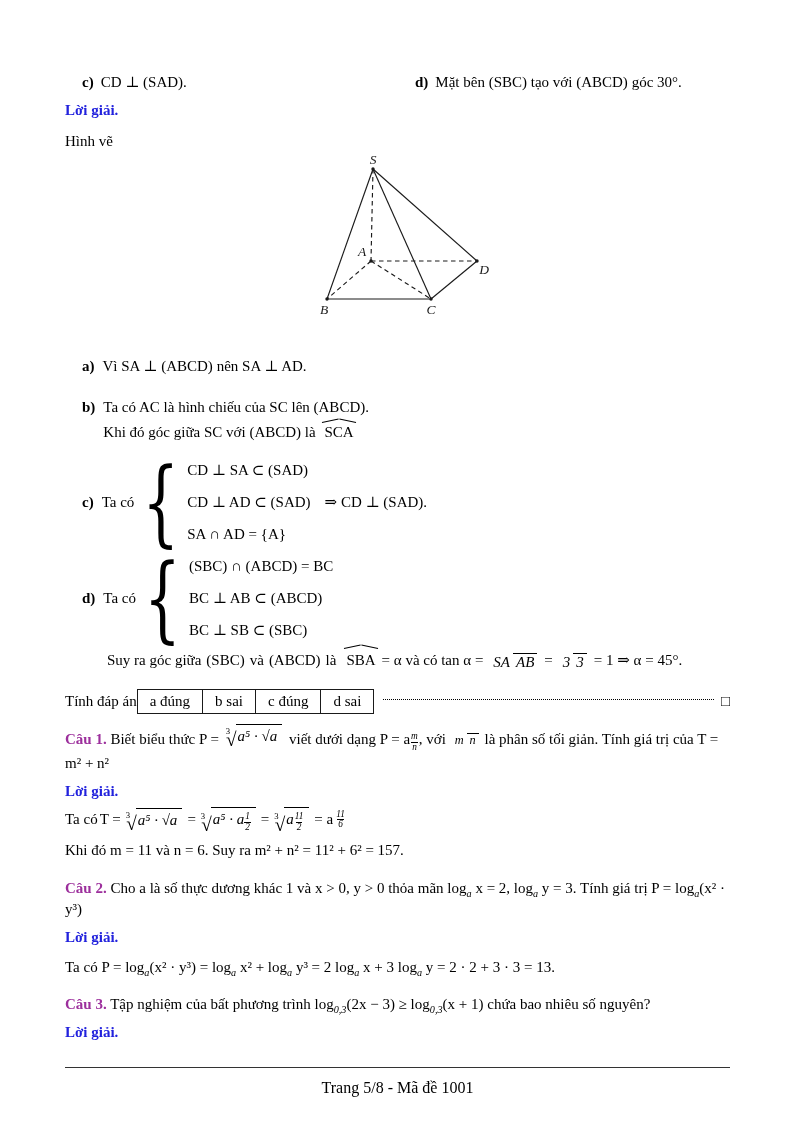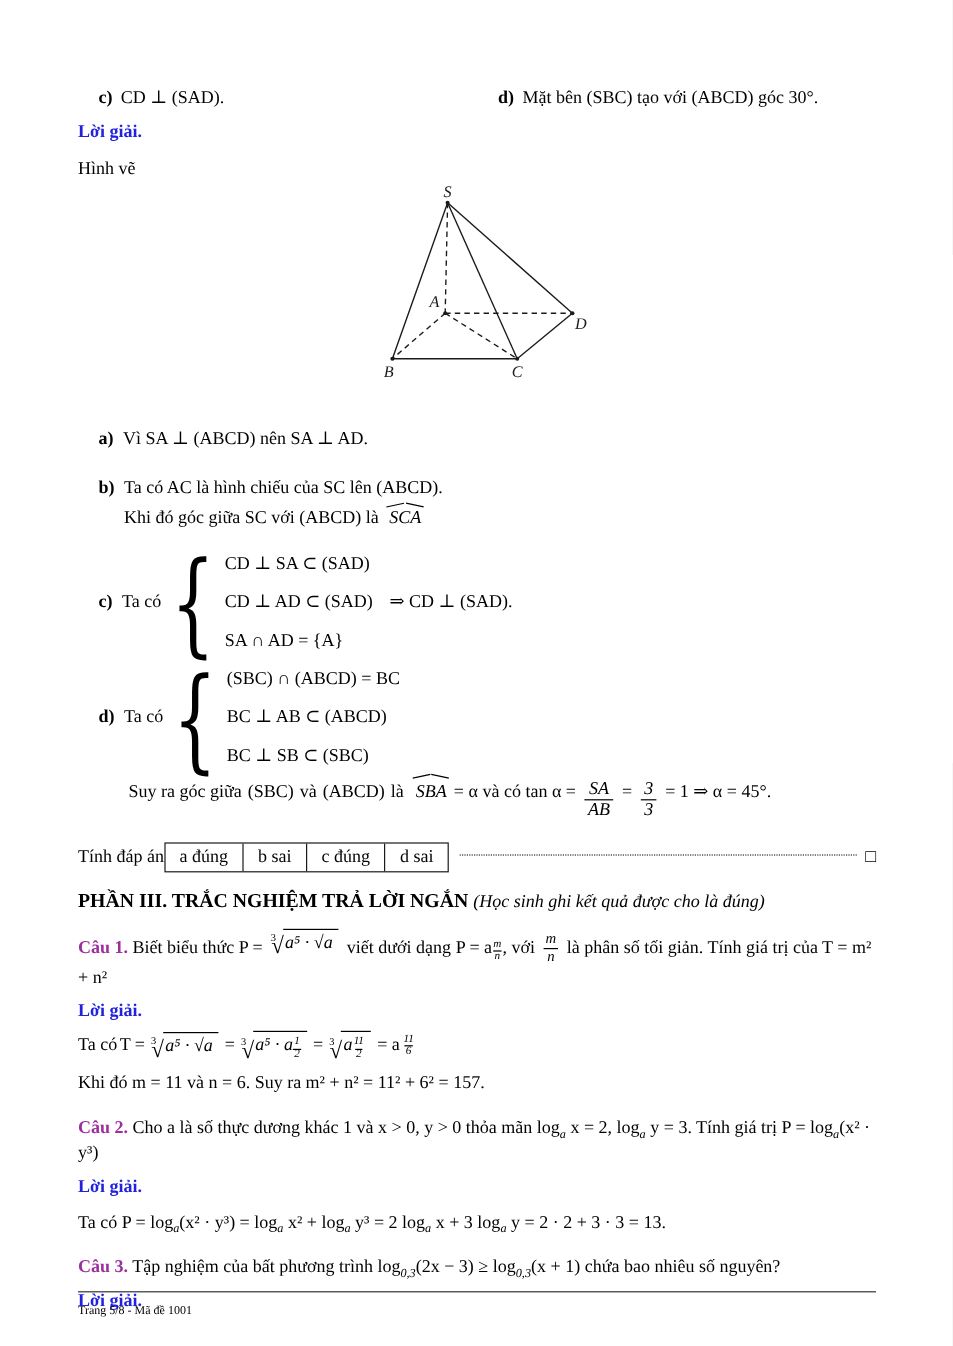--- a/index.html
+++ b/index.html
@@ -37,39 +37,39 @@
   .part.pd{margin-top:10px; align-items:center;}
   .plabel{font-weight:bold;}
   .b2line{margin:4px 0 0 0;}
 
   
   .cases-row{display:flex; align-items:center; gap:6px;}
   .brace{display:inline-block; font-size:58px; line-height:0; transform:scaleY(1.62); font-weight:400; margin:0 2px; font-family:"DejaVu Serif",serif;}
   .case-col{display:flex; flex-direction:column; gap:11px;}
   .case-line{white-space:nowrap;}
   .concl{margin-left:8px;}
-  .suyra{margin:8px 0 0 42px; display:flex; align-items:flex-start; flex-wrap:nowrap; gap:5px;}
-
-  
-  .frac{display:inline-flex; flex-direction:column; align-items:center; line-height:1.12; vertical-align:middle; font-style:italic; margin:0 2px;}
+  .suyra{margin:8px 0 0 42px; display:flex; align-items:flex-end; flex-wrap:nowrap; gap:5px;}
+
+  
+  .frac{display:inline-flex; align-items:center; line-height:1.12; vertical-align:middle; font-style:italic; margin:0 2px;}
   .frac .fn{padding:0 3px;}
   .frac .fd{border-top:1.2px solid #000; padding:0 3px;}
   .sfrac{font-size:0.82em;}
   sup.efrac{display:inline-flex; flex-direction:column; align-items:center; line-height:1.05; font-size:0.62em; vertical-align:0.55em; font-style:italic;}
   sup.efrac .fn{padding:0 1px;}
   sup.efrac .fd{border-top:1px solid #000; padding:0 1px;}
 
   
   .root{display:inline-flex; align-items:flex-end; margin:0 3px; font-style:italic;}
   .root .ridx{font-style:normal; font-size:0.58em; margin-right:-4px; transform:translateY(-1.15em); z-index:1;}
   .root .rsign{font-style:normal; font-size:1.28em; line-height:0.82;}
   .root .rbar{border-top:1.35px solid #000; padding:1px 5px 0 2px; margin-left:-1px; white-space:nowrap;}
 
   
-  .hat{position:relative; font-style:italic; margin-left:4px; padding:0 1px; white-space:nowrap;}
+  .hat{position:relative; margin-left:4px; padding:0 1px; white-space:nowrap;}
   .hat::before{content:""; position:absolute; left:-1px; top:-2px; width:54%; height:1.3px; background:#000;
     transform-origin:0 50%; transform:rotate(-12deg);}
   .hat::after{content:""; position:absolute; right:-1px; top:-2px; width:54%; height:1.3px; background:#000;
     transform-origin:100% 50%; transform:rotate(12deg);}
 
   sub.lbase{font-size:0.68em; font-style:italic; line-height:0;}
 
   
   .answer-row{display:flex; align-items:center; margin-top:18px;}
   .ansbox{display:inline-flex; border:1.3px solid #1a1a1a; }
@@ -82,21 +82,21 @@
   .part3{margin-top:12px; font-size:16.5px;}
   .part3 .note{font-weight:normal; font-style:italic; font-size:15px;}
   .qblock{margin-top:10px;}
   .qline{margin-top:8px;}
   .solline{margin-top:5px; display:flex; align-items:center; flex-wrap:wrap; gap:2px;}
   .gap16{margin-top:16px;}
 
   
   .footer{position:absolute; left:65px; right:64px; bottom:22px;}
   .footer .rule{border:none; border-top:1.3px solid #333; margin:0 0 9px;}
-  .footer .ftext{text-align:left; font-size:10px;}
+  .footer .ftext{text-align:center; font-size:16px;}
 </style>
 </head>
 <body>
 
 <div class="page" style="--blue: #2222dd; --purple: #9c2f9c;">
 
   <div class="cd-row">
     <div class="cd-left">
       <span class="plabel">c)</span>
       <span class="m">CD ⊥ (SAD).</span>
@@ -227,24 +227,20 @@
     <span class="ansbox">
       <span class="cell">a đúng</span>
       <span class="cell">b sai</span>
       <span class="cell">c đúng</span>
       <span class="cell">d sai</span>
     </span>
     <span class="leader"></span>
     <span class="endsq">□</span>
   </div>
 
-  <div class="part3 b">
-    <span>PHẦN III. TRẮC NGHIỆM TRẢ LỜI NGẮN</span>
-    <span class="note">(Học sinh ghi kết quả được cho là đúng)</span>
-  </div>
 
   <div class="qblock">
     <span class="purple">Câu 1.</span>
     <span class="rm">Biết biểu thức</span>
     <span class="m">P =</span>
     <span class="root">
         <sup class="ridx">3</sup>
         <span class="rsign">√</span>
         <span class="rbar">a⁵ · √a</span>
       </span>

